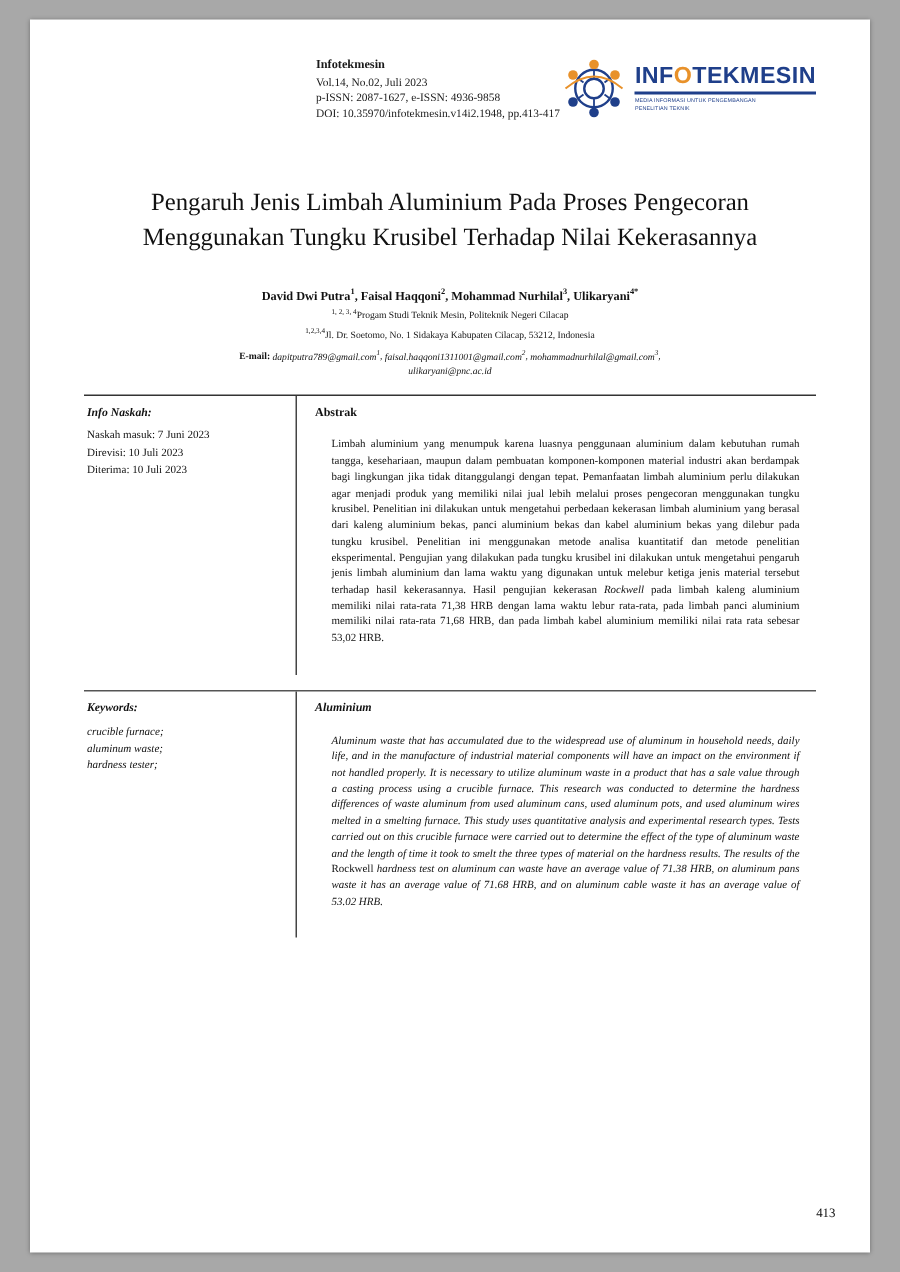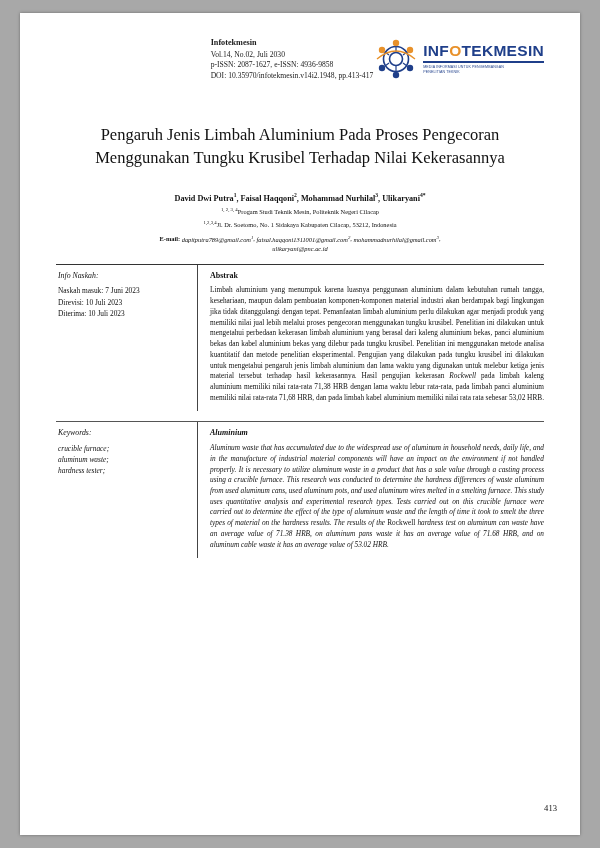--- a/index.html
+++ b/index.html
@@ -138,42 +138,42 @@
     width: 142px;
     flex: none;
     padding: 5px 10px 8px 2px;
     box-sizing: border-box;
     border-right: 1px solid #444;
     font-size: 7.4px;
     line-height: 1.5;
     color: #111;
   }
   .abs-left .lbl {
-    font-weight: normal;
+    font-weight: bold;
     font-style: italic;
     margin-bottom: 4px;
     font-size: 7.8px;
   }
   .abs-left .kw-item { font-style: italic; }
   .abs-right {
     flex: 1;
     padding: 5px 0 8px 12px;
     box-sizing: border-box;
     font-size: 7.3px;
     line-height: 1.47;
     color: #111;
     text-align: justify;
   }
   .abs-right .hd {
     font-weight: bold;
     margin-bottom: 4px;
     font-size: 8px;
   }
   .abs-right .hd.ital { font-style: italic; }
-  .abs-right p { margin: 0; }
+  .abs-right p { margin: 11px; }
   .abs-right .body-ital { font-style: italic; }
   .abs-right .body-ital .rockwell { font-style: normal; }
   .abs-right .rockwell { font-style: italic; }
 
   
   .footer {
     position: absolute;
     left: 36px;
     right: 36px;
     bottom: 52px;
@@ -194,21 +194,21 @@
   }
 </style>
 </head>
 <body>
 
 <div class="page">
 
   <div class="header">
     <div class="journal-meta">
       <div class="jtitle">Infotekmesin</div>
-      <div>Vol.14, No.02, Juli 2030</div>
+      <div>Vol.14, No.02, Juli 2023</div>
       <div>p-ISSN: 2087-1627, e-ISSN: 4936-9858</div>
       <div>DOI: 10.35970/infotekmesin.v14i2.1948, pp.413-417</div>
     </div>
 
     <div class="logo-wrap">
       <span class="logo-mark">
         <svg viewBox="0 0 46 44" width="46" height="44" aria-hidden="true">
           <g fill="none" stroke="#1f3f8a" stroke-width="1.6">
             <circle cx="23" cy="22" r="12.5"></circle>
             <circle cx="23" cy="22" r="6.5"></circle>

